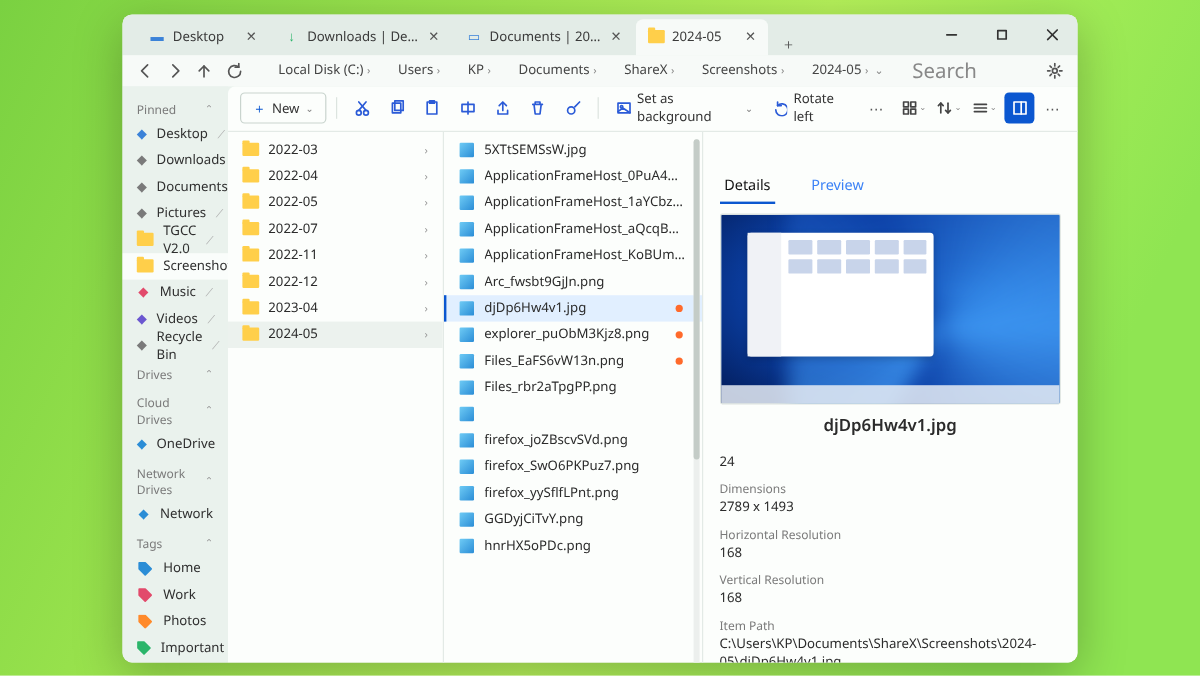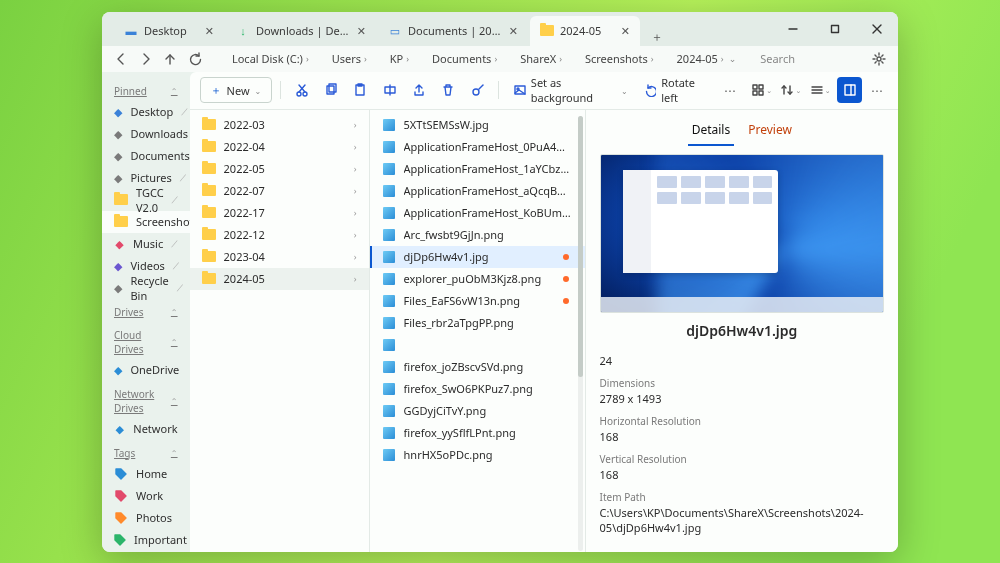--- a/index.html
+++ b/index.html
@@ -48,30 +48,30 @@
   .addressbar {
     flex: 1; height: 26px; background: transparent;
     display: flex; align-items: center; gap: 2px; font-size: 11px; color: #444;
     border-radius: 4px; padding: 0 4px;
   }
   .crumb { display:flex; align-items:center; gap:2px; padding: 0 3px; white-space: nowrap; margin-left: 15px;}
   .crumb .chev { color:#888; font-size:9px; margin-left:1px;}
   .addr-dd { margin-left:auto; color:#888; font-size:9px; padding-right:6px;}
   .searchbox {
     width: 150px; height: 26px; background: transparent;
-    display:flex; align-items:center; color:#888; padding:0 8px; font-size:11px;
+    display:flex; align-items:center; color:#888; padding:0 8px; font-size:17px;
   }
   .settings-btn { width:26px; }
 
   
   .body { flex:1; display:flex; }
   .sidebar {
     width: 154px; background: #eaf2ed; padding: 6px 0; overflow:hidden;
   }
-  .side-hdr { font-size: 10px; color:#7a7a7a; padding: 6px 12px 3px; display:flex; justify-content:space-between; align-items:center;text-decoration:underline;}
+  .side-hdr { font-size: 10px; color:#7a7a7a; padding: 6px 12px 3px; display:flex; justify-content:space-between; align-items:center;}
   .side-hdr .chev { font-size:8px; color:#999;}
   .side-item { height: 22px; display:flex; align-items:center; gap:8px; padding: 0 12px; font-size:11px; color:#2f2f2f;}
   .side-item.selected { background:#fafdfb; }
   .side-item .pin { margin-left:auto; color:#aaa; font-size:9px;}
   .ic { width:14px; height:14px; display:inline-flex; align-items:center; justify-content:center;}
 
   .main {
     flex:1; background:#fcfefc; display:flex; flex-direction:column; border-top-left-radius:6px;
   }
   .toolbar {
@@ -108,22 +108,22 @@
   .row.selected-folder { background:#ecf2ee; }
   .file-row { justify-content:space-between; }
   .file-row .dot { width:6px; height:6px; border-radius:50%; background:#ff6a2b; margin-right:4px;}
   .file-row.selected { background:#e1efff; position:relative;}
   .file-row.selected::before { content:""; position:absolute; left:0; top:0; bottom:0; width:2px; background:#0b57d0;}
 
   .folder-ic { width:14px; height:11px; background:#ffcf4a; border-radius:1px; position:relative;}
   .folder-ic::before { content:""; position:absolute; top:-2px; left:0; width:6px; height:3px; background:#ffcf4a; border-radius:1px 1px 0 0;}
   .img-ic { width:12px; height:12px; background:linear-gradient(135deg,#6ecbf5,#2b8dd6); border-radius:1px;}
 
-  .details-tabs { display:flex; gap:10px; justify-content:center; font-size:12px; margin-bottom:8px;}
-  .details-tab { padding: 3px 4px 6px; color:#c2410c;}
+  .details-tabs { display:flex; gap:26px; justify-content:flex-start; font-size:12px; margin-bottom:8px;margin-top:24px;}
+  .details-tab { padding: 3px 4px 6px; color:#3b82f6;}
   .details-tab.active { color:#111; border-bottom:2px solid #0b57d0;}
   .preview {
     width: 100%; aspect-ratio: 16/9; border:1px solid #dbe2de; border-radius:2px;
     background:
       radial-gradient(ellipse at 70% 40%, #2a8af0 0%, #0b3fa3 60%, #021a55 100%);
     position:relative; overflow:hidden;
   }
   .preview .desk {
     position:absolute; left:8%; top:10%; width:55%; height:65%;
     background:#fff; border-radius:3px; box-shadow:0 2px 6px rgba(0,0,0,.2);
@@ -503,21 +503,21 @@
               <span class="ic">
                 <span class="folder-ic"></span>
               </span>
               <span class="name">2022-07</span>
               <span class="chev">›</span>
             </div>
             <div class="row">
               <span class="ic">
                 <span class="folder-ic"></span>
               </span>
-              <span class="name">2022-17</span>
+              <span class="name">2022-11</span>
               <span class="chev">›</span>
             </div>
             <div class="row">
               <span class="ic">
                 <span class="folder-ic"></span>
               </span>
               <span class="name">2022-12</span>
               <span class="chev">›</span>
             </div>
             <div class="row">
@@ -613,27 +613,27 @@
             <div class="row file-row">
               <span class="ic">
                 <span class="img-ic"></span>
               </span>
               <span class="name">firefox_SwO6PKPuz7.png</span>
             </div>
             <div class="row file-row">
               <span class="ic">
                 <span class="img-ic"></span>
               </span>
+              <span class="name">firefox_yySflfLPnt.png</span>
+            </div>
+            <div class="row file-row">
+              <span class="ic">
+                <span class="img-ic"></span>
+              </span>
               <span class="name">GGDyjCiTvY.png</span>
-            </div>
-            <div class="row file-row">
-              <span class="ic">
-                <span class="img-ic"></span>
-              </span>
-              <span class="name">firefox_yySflfLPnt.png</span>
             </div>
             <div class="row file-row">
               <span class="ic">
                 <span class="img-ic"></span>
               </span>
               <span class="name">hnrHX5oPDc.png</span>
             </div>
             <div class="col-scroll"></div>
         </div>
         <div class="col-details">

